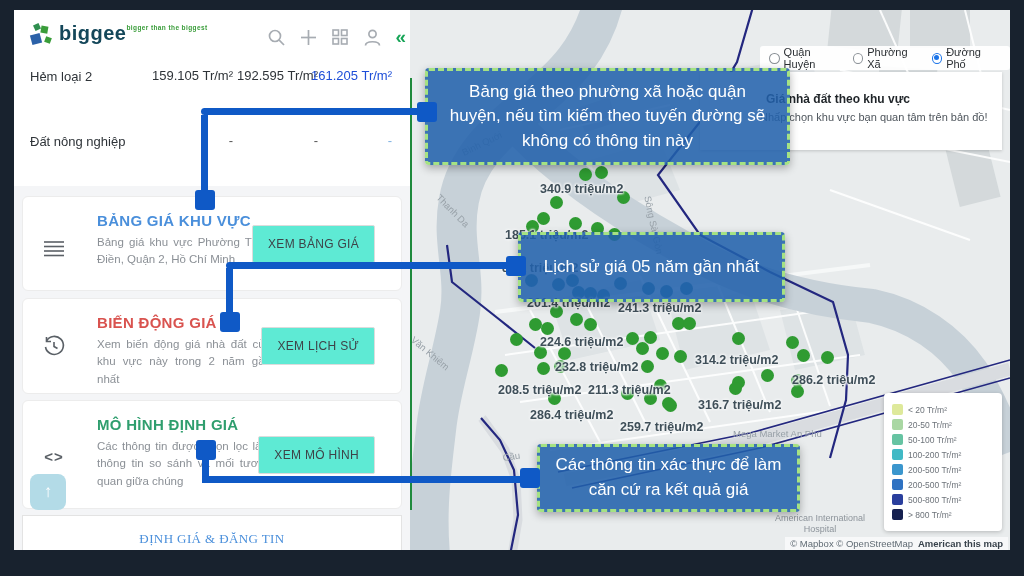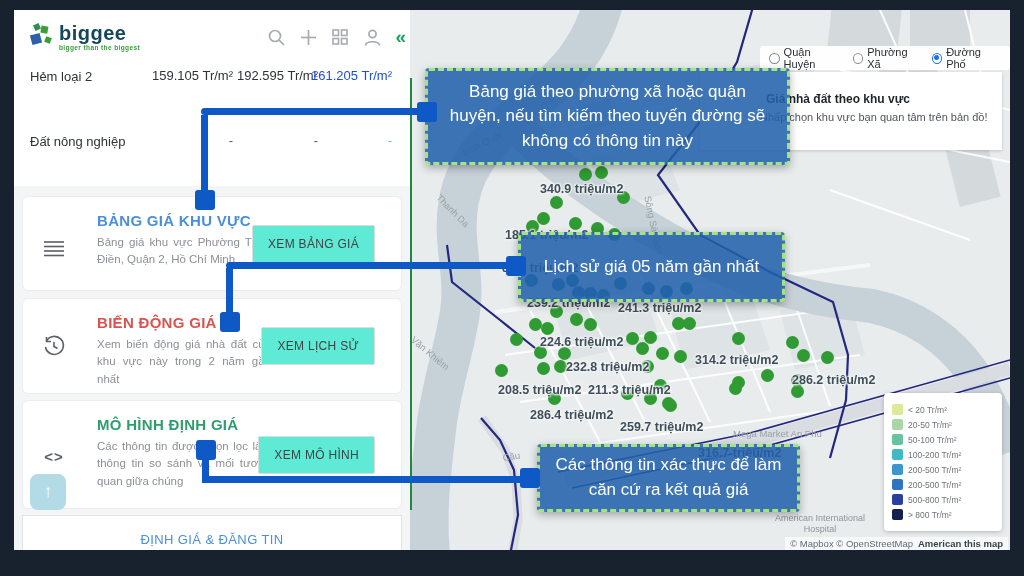--- a/index.html
+++ b/index.html
@@ -5,21 +5,21 @@
   html,body{margin:0;padding:0;}
   body{width:1024px;height:576px;background:#18222e;position:relative;overflow:hidden;
        font-family:"Liberation Sans","DejaVu Sans",sans-serif;}
   .app{position:absolute;left:14px;top:10px;width:996px;height:540px;background:#fff;overflow:hidden;}
 
   
   .left-panel{position:absolute;left:0;top:0;width:396px;height:540px;background:#f4f5f7;}
   .table-zone{position:absolute;left:0;top:0;width:396px;height:176px;background:#fff;}
   .hdr{position:absolute;left:0;top:0;width:396px;height:55px;background:#fff;z-index:3;}
   .logo{position:absolute;left:14px;top:13px;display:flex;align-items:flex-start;gap:5px;}
-  .logo-txt{display:flex;flex-direction:column;line-height:1;}
+  .logo-txt{display:flex;flex-direction:row;line-height:1;}
   .logo-name{font-size:20px;font-weight:800;color:#14475a;letter-spacing:.5px;}
   .logo-tag{font-size:6.5px;color:#3a9d3a;letter-spacing:.4px;margin-top:2px;font-weight:bold;}
   .hdr-icons{position:absolute;right:4px;top:16px;display:flex;align-items:center;gap:10px;}
   .hicon{width:22px;height:22px;display:flex;align-items:center;justify-content:center;}
   .collapse{font-size:19px;font-weight:bold;color:#18a558;margin-left:2px;}
 
   .trow{position:absolute;left:0;width:396px;font-size:13px;color:#2e3338;}
   .trow .lbl{position:absolute;left:16px;width:100px;line-height:1.35;}
   .trow .v{position:absolute;white-space:nowrap;}
   .trow .v1{right:177px;} .trow .v2{right:92px;} .trow .v3{right:18px;color:#1d4ed8;}
@@ -35,21 +35,21 @@
   .card1{top:186px;height:95px;} .card2{top:288px;height:96px;} .card3{top:390px;height:109px;}
   .cicon{position:absolute;left:18px;top:38px;width:26px;height:26px;color:#5a6066;display:flex;align-items:center;justify-content:center;}
   .ctitle{position:absolute;left:74px;top:15px;font-size:15px;font-weight:bold;letter-spacing:.3px;}
   .cdesc{position:absolute;left:74px;top:37px;width:174px;font-size:11.5px;color:#8b9096;text-align:justify;line-height:1.5;}
   .cbtn{position:absolute;right:26px;top:50%;transform:translateY(-50%);border:1px solid #dcdcdc;background:#5eead4;
         padding:11px 15px;font-size:12px;color:#3e4348;border-radius:2px;white-space:nowrap;letter-spacing:.3px;
         font-family:"Liberation Sans",sans-serif;}
   .code-glyph{font-size:15px;font-weight:bold;letter-spacing:1px;color:#5a6066;}
 
   .footer-cta{position:absolute;left:8px;top:505px;width:380px;height:48px;background:#fff;border:1px solid #e3e3e3;
-        display:flex;align-items:center;justify-content:center;color:#4a8fdb;font-size:13px;letter-spacing:.4px;box-sizing:border-box;}
+        display:flex;align-items:center;justify-content:center;color:#4a8fdb;font-size:13px;letter-spacing:.4px;box-sizing:border-box;font-family:Liberation Serif, serif;}
   .scrolltop{position:absolute;left:16px;top:464px;width:36px;height:36px;background:#b3dbe7;border-radius:8px;color:#fff;
         font-size:17px;display:flex;align-items:center;justify-content:center;z-index:4;}
 
   
   .map{position:absolute;left:396px;top:0;width:600px;height:540px;background:#e9eced;overflow:hidden;}
   .map svg{position:absolute;left:0;top:0;}
   .green-divider{position:absolute;left:0;top:68px;width:2px;height:432px;background:#1f8a3d;z-index:2;}
   .dot{position:absolute;width:13px;height:13px;border-radius:50%;margin:-6px 0 0 -6px;z-index:1;}
   .dot.g{background:#2f9b32;} .dot.t{background:#2c7c95;}
   .price-label{position:absolute;font-size:12.5px;font-weight:bold;color:#3f4f59;white-space:nowrap;z-index:1;
@@ -308,30 +308,30 @@
         <div class="dot g" style="left: 240px; top: 388px;"></div>
         <div class="dot g" style="left: 258px; top: 393px;"></div>
         <div class="dot g" style="left: 217px; top: 383px;"></div>
         <div class="dot g" style="left: 325px; top: 378px;"></div>
         <div class="dot g" style="left: 387px; top: 381px;"></div>
       </div>
     <div id="labels-layer">
         <div class="price-label" style="left: 130px; top: 172px;">340.9 triệu/m2</div>
         <div class="price-label" style="left: 95px; top: 218px;">185.1 triệu/m2</div>
         <div class="price-label" style="left: 92px; top: 251px;">85.1 triệu/m2</div>
-        <div class="price-label" style="left: 117px; top: 286px;">239.2 triệu/m2</div>
+        <div class="price-label" style="left: 117px; top: 286px;">201.4 triệu/m2</div>
         <div class="price-label" style="left: 208px; top: 291px;">241.3 triệu/m2</div>
         <div class="price-label" style="left: 130px; top: 325px;">224.6 triệu/m2</div>
-        <div class="price-label" style="left: 156px; top: 350px; text-align: right;">232.8 triệu/m2</div>
+        <div class="price-label" style="left: 145px; top: 350px; text-align: right;">232.8 triệu/m2</div>
         <div class="price-label" style="left: 88px; top: 373px;">208.5 triệu/m2</div>
         <div class="price-label" style="left: 178px; top: 373px;">211.3 triệu/m2</div>
         <div class="price-label" style="left: 120px; top: 398px;">286.4 triệu/m2</div>
         <div class="price-label" style="left: 210px; top: 410px;">259.7 triệu/m2</div>
         <div class="price-label" style="left: 285px; top: 343px;">314.2 triệu/m2</div>
-        <div class="price-label" style="left: 288px; top: 388px; margin-top: 48px;">316.7 triệu/m2</div>
+        <div class="price-label" style="left: 288px; top: 388px;">316.7 triệu/m2</div>
         <div class="price-label" style="left: 382px; top: 363px;">286.2 triệu/m2</div>
         <div class="place-label" style="left: 32px; top: 182px; transform: rotate(45deg);">Thanh Da</div>
         <div class="place-label" style="left: 50px; top: 138px; transform: rotate(-26deg);">Bình Quới</div>
         <div class="place-label" style="left: 243px; top: 185px; transform: rotate(78deg);">Sông Sài Gòn</div>
         <div class="place-label" style="left: 6px; top: 324px; transform: rotate(40deg);">Văn Khiêm</div>
         <div class="place-label" style="left: 92px; top: 442px; transform: rotate(-8deg);">Cầu</div>
         <div class="place-label" style="left: 323px; top: 418px;">Mega Market An Phú</div>
         <div class="place-label" style="left: 580px; top: 92px; transform: rotate(80deg);">Dương Nguyễn Văn</div>
       </div>
 

